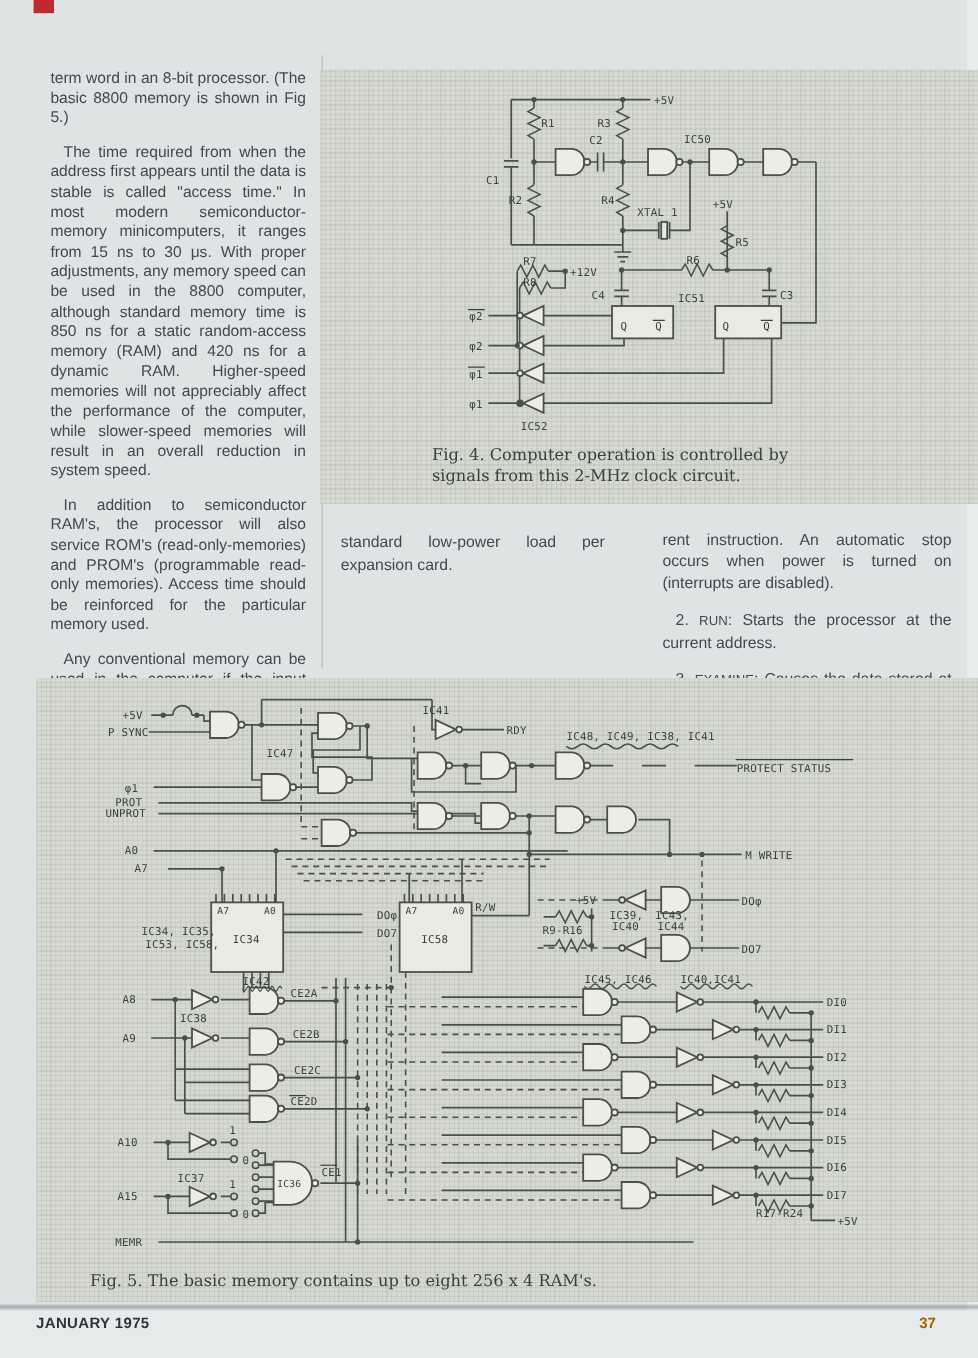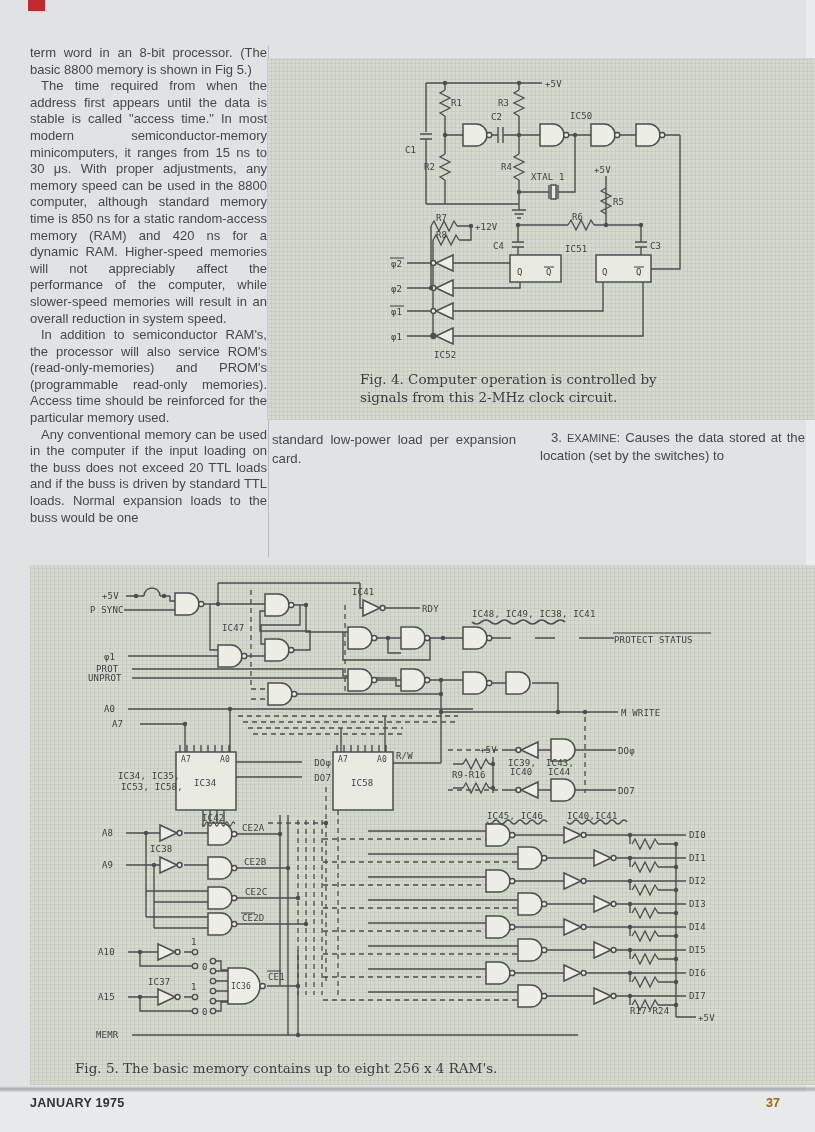--- a/index.html
+++ b/index.html
@@ -1,21 +1,21 @@
 <!DOCTYPE html>
 <html><head>
 <meta charset="utf-8">
 <style>
   html,body{margin:0;padding:0;background:#dfe2e4;}
   .page{position:relative;width:815px;height:1132px;background:#e0e3e4;overflow:hidden;
         font-family:"Liberation Sans",sans-serif;}
   .rightstrip{position:absolute;right:0;top:0;width:9px;height:1132px;background:#eaedee;}
   .red-mark{position:absolute;left:28px;top:0;width:17px;height:11px;background:#c0292d;}
   .col{position:absolute;text-align:justify;color:#45484b;}
-  .col p{margin:0;}
+  .col p{margin:12px;}
   .ind{text-indent:11px;}
   .gap{margin-top:9px;}
   .col.left{left:30px;top:45px;width:237px;font-size:13px;line-height:16.6px;}
   .col.mid{left:272px;top:431px;width:244px;font-size:13.2px;line-height:18.6px;}
   .col.right{left:540px;top:429px;width:265px;font-size:13.2px;line-height:18.2px;}
   .col b{color:#3b3e41;}
   .sc{font-size:11px;}
   .colrule{position:absolute;left:268px;top:46px;width:1px;height:511px;background:#b8bcbb;}
   .fig{position:absolute;background:#d6d9d0;
        background-image:
@@ -170,20 +170,22 @@
       <span>Fig. 4. Computer operation is controlled by</span><br>
       <span>signals from this 2-MHz clock circuit.</span>
     </div>
   </div>
 
   <div class="col mid">
     <p>standard low-power load per expansion card.</p>
   </div>
 
   <div class="col right">
+    <p>rent instruction. An automatic stop occurs when power is turned on (interrupts are disabled).</p>
+    <p class="ind"><span>2. </span><span class="sc">RUN</span><span>: Starts the processor at the current address.</span></p>
     <p class="ind"><span>3. </span><span class="sc">EXAMINE</span><span>: Causes the data stored at the location (set by the switches) to</span></p>
   </div>
 
   <div class="fig fig5">
     <svg width="776" height="520" viewBox="0 0 776 520">
       <g>
         <path class="w" d="M68,31 H86 M102,31 H112 M112,31 V36 H117 M66,45 H117
           M146,39 H207 M160,39 V18 M160,18 H302 M302,18 V43 H305 M327,43 H362
           M152,39 V85 H160 M70,91 H160 M189,91 H207
           M236,40 H248 M248,40 V67 H290 M242,40 V60 H203 V79 H207 M236,85 H252 V66 H202 V46 H207

